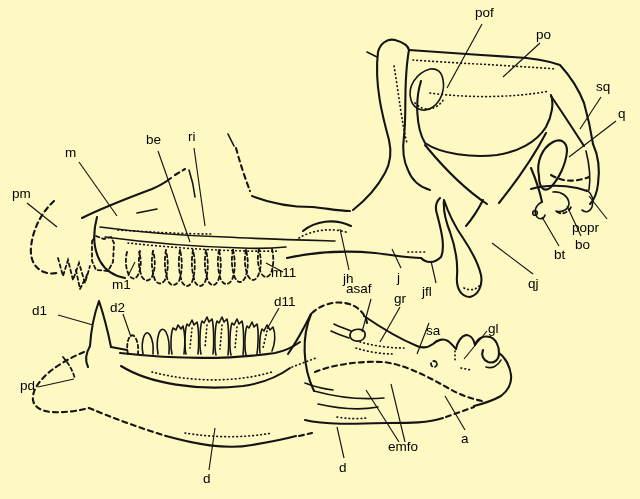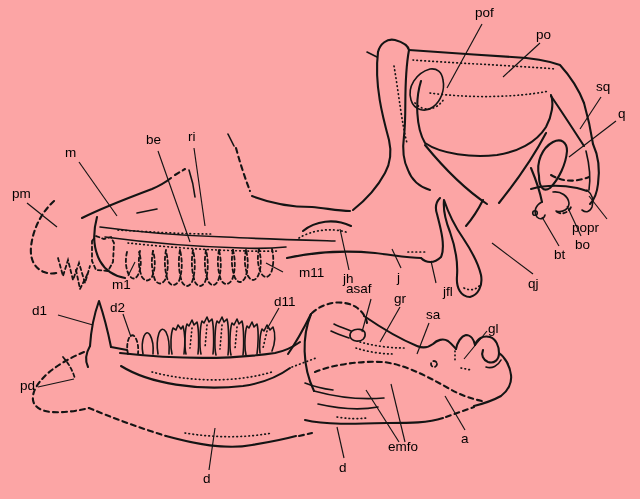--- a/index.html
+++ b/index.html
@@ -1,17 +1,17 @@
 <!DOCTYPE html>
 <html><head>
 <meta charset="utf-8">
 <style>
   html,body{margin:0;padding:0;background:#fff;}
   .stage{
-    position:relative;width:640px;height:499px;background:#fca5a5;
+    position:relative;width:640px;height:499px;background:#fef9c3;
     font-family:"Liberation Sans", sans-serif;overflow:hidden;
   }
   .stage svg{position:absolute;left:0;top:0;}
   .lbl{
     position:absolute;font-size:13.5px;line-height:14px;color:#000;
     white-space:nowrap;user-select:none;
   }
   path,circle,line{vector-effect:non-scaling-stroke;}
   .s  {fill:none;stroke:#141414;stroke-width:2.1;stroke-linecap:round;stroke-linejoin:round;}
   .s2 {fill:none;stroke:#141414;stroke-width:1.6;stroke-linecap:round;stroke-linejoin:round;}
@@ -203,34 +203,34 @@
 
 <div class="lbl" style="left:475px;top:6px">pof</div>
 <div class="lbl" style="left:536px;top:28px">po</div>
 <div class="lbl" style="left:596px;top:80px">sq</div>
 <div class="lbl" style="left:618px;top:107px">q</div>
 <div class="lbl" style="left:65px;top:146px">m</div>
 <div class="lbl" style="left:146px;top:133px">be</div>
 <div class="lbl" style="left:188px;top:130px">ri</div>
 <div class="lbl" style="left:12px;top:187px">pm</div>
 <div class="lbl" style="left:112px;top:278px">m1</div>
-<div class="lbl" style="left:299px;top:266px">m11</div>
+<div class="lbl" style="left:271px;top:266px">m11</div>
 <div class="lbl" style="left:343px;top:272px">jh</div>
 <div class="lbl" style="left:397px;top:271px">j</div>
-<div class="lbl" style="left:443px;top:285px">jfl</div>
+<div class="lbl" style="left:422px;top:285px">jfl</div>
 <div class="lbl" style="left:528px;top:277px">qj</div>
 <div class="lbl" style="left:554px;top:248px">bt</div>
 <div class="lbl" style="left:575px;top:238px">bo</div>
 <div class="lbl" style="left:572px;top:221px">popr</div>
 <div class="lbl" style="left:32px;top:304px">d1</div>
 <div class="lbl" style="left:110px;top:301px">d2</div>
 <div class="lbl" style="left:274px;top:295px">d11</div>
 <div class="lbl" style="left:20px;top:379px">pd</div>
 <div class="lbl" style="left:203px;top:472px">d</div>
 <div class="lbl" style="left:339px;top:461px">d</div>
 <div class="lbl" style="left:346px;top:282px">asaf</div>
 <div class="lbl" style="left:394px;top:292px">gr</div>
-<div class="lbl" style="left:426px;top:308px">sa</div>
+<div class="lbl" style="left:426px;top:324px">sa</div>
 <div class="lbl" style="left:488px;top:322px">gl</div>
 <div class="lbl" style="left:388px;top:440px">emfo</div>
 <div class="lbl" style="left:461px;top:432px">a</div>
 
 </div>
 
 </body></html>

